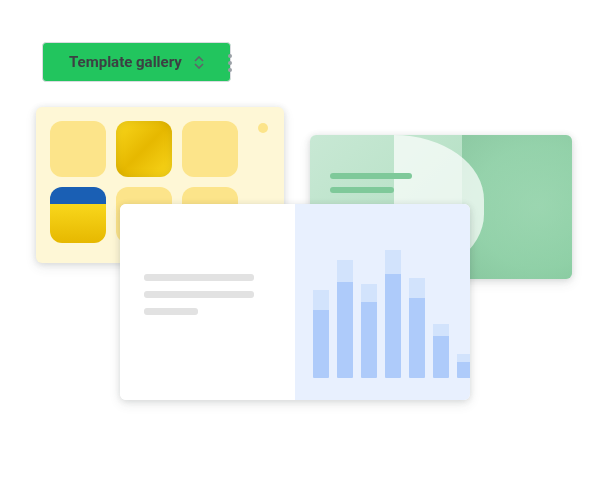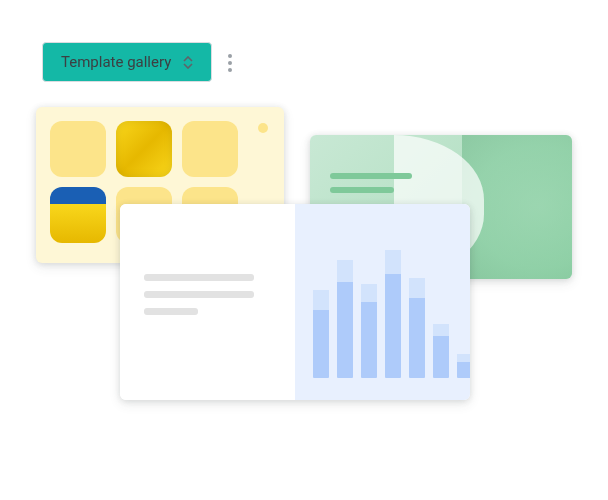--- a/index.html
+++ b/index.html
@@ -2,31 +2,32 @@
 <html><head>
   <meta charset="utf-8">
   <style>
     * { margin: 0; padding: 0; box-sizing: border-box; }
     body { width: 608px; height: 500px; font-family: 'Google Sans', Roboto, Arial, sans-serif; background: #fff; position: relative; overflow: hidden; }
     
     .dropdown-btn {
       position: absolute;
       top: 42px;
       left: 42px;
-      background: #14b8a6;
+      background: #22c55e;
       border: 1px solid #dadce0;
       border-radius: 4px;
-      padding: 10px 18px;
+      padding: 10px 26px;
       display: flex;
       align-items: center;
       gap: 12px;
       font-size: 15px;
       color: #3c4043;
       cursor: pointer;
       z-index: 10;
+      font-weight: bold;
     }
     .dropdown-btn .sort-icon {
       display: flex;
       flex-direction: column;
       gap: 1px;
     }
     .dropdown-btn .sort-icon svg { display: block; }
     
     .more-dots {
       position: absolute;

